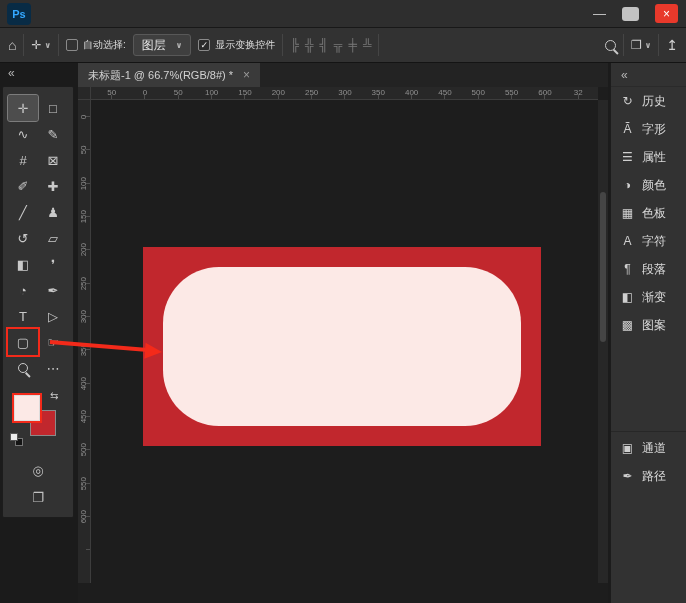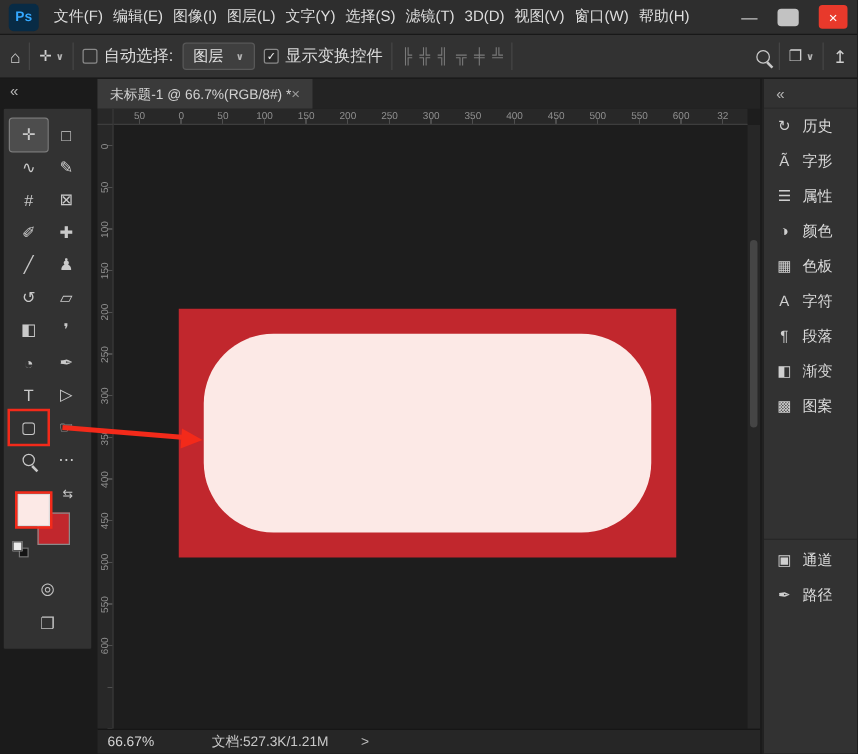--- a/index.html
+++ b/index.html
@@ -24,21 +24,21 @@
   .optionsbar{position:absolute;left:0;top:28px;width:686px;height:35px;background:#323232;
     border-bottom:1px solid #141414;display:flex;align-items:center;gap:7px;padding:0 8px;font-size:12px;z-index:5}
   .ob-div{width:1px;height:22px;background:#454545;flex:none}
   .ob-icon{color:#cfcfcf;font-size:14px}
   .ob-tool{display:flex;align-items:center;gap:3px;color:#cfcfcf}
   .caret{font-size:8px;color:#b5b5b5}
   .cb-group{display:flex;align-items:center;gap:5px;white-space:nowrap}
   .checkbox{width:12px;height:12px;border:1px solid #8a8a8a;border-radius:2px;display:inline-flex;
     align-items:center;justify-content:center;font-size:9px;color:#efefef;background:transparent;flex:none}
   .checkbox.checked{background:#2a2a2a}
-  .cb-label{color:#dcdcdc;font-size:13px}
+  .cb-label{color:#dcdcdc;font-size:10px}
   .dropdown{height:22px;background:#3f3f3f;border:1px solid #585858;border-radius:3px;display:flex;
     align-items:center;gap:10px;padding:0 8px;color:#e2e2e2;white-space:nowrap}
   .align-icons{display:flex;gap:6px;color:#7a7a7a;font-size:12px}
   .mag{position:relative;width:11px;height:11px;border:1.5px solid #c9c9c9;border-radius:50%;display:inline-block}
   .mag::after{content:"";position:absolute;right:-4px;bottom:-3px;width:6px;height:1.5px;background:#c9c9c9;transform:rotate(45deg)}
   .push-right{margin-left:auto}
 
   
   .lcollapse{position:absolute;left:8px;top:66px;color:#b5b5b5;font-size:12px;z-index:4}
   .toolbar{position:absolute;left:2px;top:86px;width:72px;background:#323232;border:1px solid #1c1c1c;
@@ -58,21 +58,21 @@
   .swap-icon{position:absolute;left:42px;top:-3px;font-size:10px;color:#c9c9c9}
   .mini-swatches{position:absolute;left:2px;top:40px;width:15px;height:15px;z-index:3}
   .mini-fg{position:absolute;left:0;top:0;width:8px;height:8px;background:#ececec;border:1px solid #555;z-index:2}
   .mini-bg{position:absolute;left:5px;top:5px;width:8px;height:8px;background:#141414;border:1px solid #777}
   .tb-bottom{display:flex;flex-direction:column;align-items:center;gap:12px;margin-top:12px;color:#c2c2c2}
   .tb-bottom .b-icon{font-size:13px}
 
   
   .docarea{position:absolute;left:78px;top:63px;width:530px;height:540px;background:#1d1d1d;z-index:1}
   .tabbar{height:24px;background:#232323;display:flex}
-  .tab{background:#3a3a3a;display:flex;align-items:center;padding:0 10px;font-size:11px;color:#d2d2d2;white-space:nowrap}
+  .tab{background:#3a3a3a;display:flex;align-items:center;padding:0 10px;font-size:11px;color:#d2d2d2;gap:10px;white-space:nowrap}
   .tab-close{color:#9a9a9a;font-size:12px}
   .ruler-corner{position:absolute;left:0;top:24px;width:13px;height:13px;background:#282828;
     border-right:1px solid #3d3d3d;border-bottom:1px solid #3d3d3d}
   .hrule{position:absolute;left:13px;top:24px;right:10px;height:13px;background-color:#282828;
     border-bottom:1px solid #3d3d3d;display:flex;padding-left:4px;overflow:hidden;
     background-image:repeating-linear-gradient(90deg,#4f4f4f 0 1px,transparent 1px 33.33px);
     background-size:100% 5px;background-position:20px 8px;background-repeat:no-repeat}
   .hrule span{flex:none;width:33.33px;font-size:8px;color:#909090;text-align:center;line-height:11px}
   .vrule{position:absolute;left:0;top:37px;width:13px;bottom:20px;background-color:#282828;
     border-right:1px solid #3d3d3d;display:flex;flex-direction:column;overflow:hidden;
@@ -101,45 +101,20 @@
   
   .overlay{position:absolute;left:0;top:0;z-index:60;pointer-events:none}
 </style>
 </head>
 <body>
 
 <div class="app">
 
   <header class="menubar">
     <div class="ps-logo">Ps</div>
-    <nav class="menus">
-
-        <span class="menu-item">文件(F)</span>
-
-        <span class="menu-item">编辑(E)</span>
-
-        <span class="menu-item">图像(I)</span>
-
-        <span class="menu-item">图层(L)</span>
-
-        <span class="menu-item">文字(Y)</span>
-
-        <span class="menu-item">选择(S)</span>
-
-        <span class="menu-item">滤镜(T)</span>
-
-        <span class="menu-item">3D(D)</span>
-
-        <span class="menu-item">视图(V)</span>
-
-        <span class="menu-item">窗口(W)</span>
-
-        <span class="menu-item">帮助(H)</span>
-
-    </nav>
     <div class="win-controls">
       <span class="win-min">—</span>
       <span class="win-restore"></span>
       <span class="win-close">×</span>
     </div>
   </header>
 
   <div class="optionsbar">
     <span class="ob-icon">⌂</span>
     <span class="ob-div"></span>
@@ -339,25 +314,20 @@
         <span>600</span>
     </div>
     <div class="canvas">
       <div class="red-rect">
         <div class="pink-shape"></div>
       </div>
     </div>
     <div class="vscroll">
       <div class="thumb"></div>
     </div>
-    <div class="statusbar">
-      <span class="status-zoom">66.67%</span>
-      <span>文档:527.3K/1.21M</span>
-      <span class="status-chevron">&gt;</span>
-    </div>
   </div>
 
   <aside class="rpanel">
     <div class="rp-head">
       <span>«</span>
     </div>
     <div class="rp-group">
 
         <div class="rp-item">
           <i class="rp-icon">↻</i>

